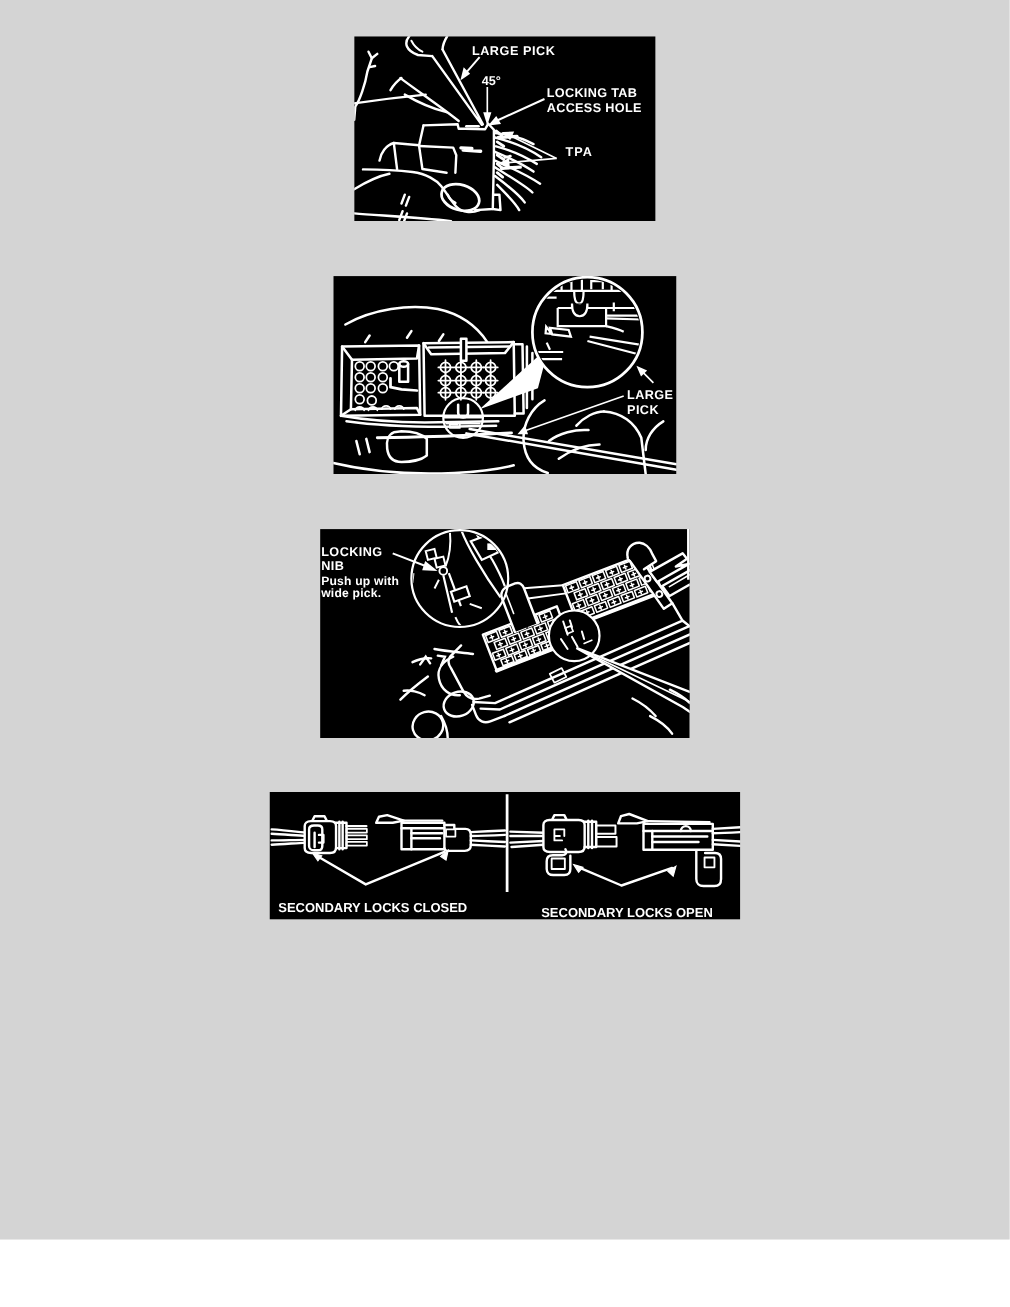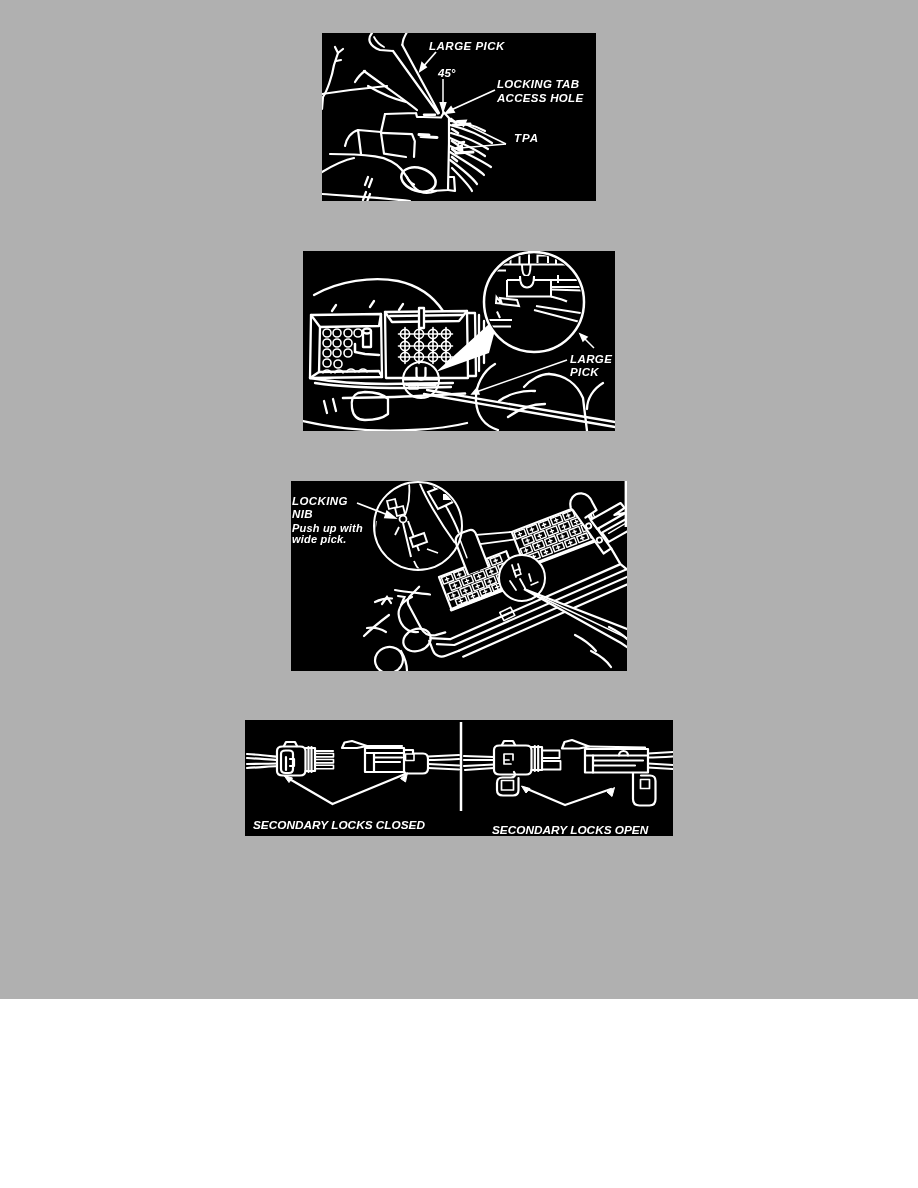--- a/index.html
+++ b/index.html
@@ -1,16 +1,16 @@
 <!DOCTYPE html>
 <html><head>
 <meta charset="utf-8">
 <style>
 html,body{margin:0;padding:0;background:#fff;}
-#page{position:relative;width:918px;height:999px;background:#84cc16;overflow:hidden;filter:grayscale(1);font-style:italic;}
+#page{position:relative;width:918px;height:1127px;background:#86efac;overflow:hidden;filter:grayscale(1);}
 .panel{position:absolute;}
 svg text{font-family:"Liberation Sans",sans-serif;font-weight:bold;fill:#fff;}
 </style>
 </head>
 <body>
 <div id="page">
 
 <svg class="panel" style="left:322px;top:33px" width="274" height="168" viewBox="0 0 274 168">
 <rect x="0" y="0" width="274" height="168" fill="#000"></rect>
 <g stroke="#fff" stroke-width="2.2" fill="none" stroke-linecap="round" stroke-linejoin="round">

